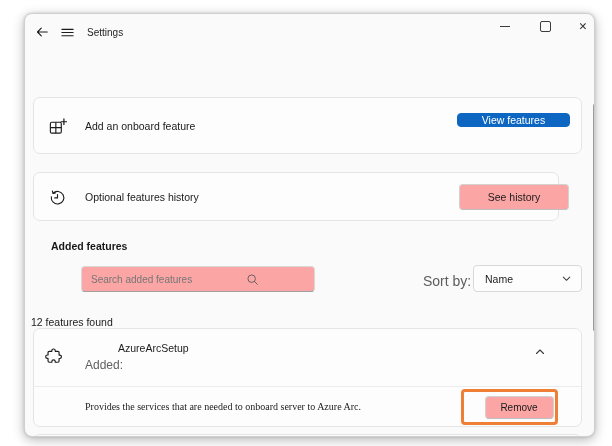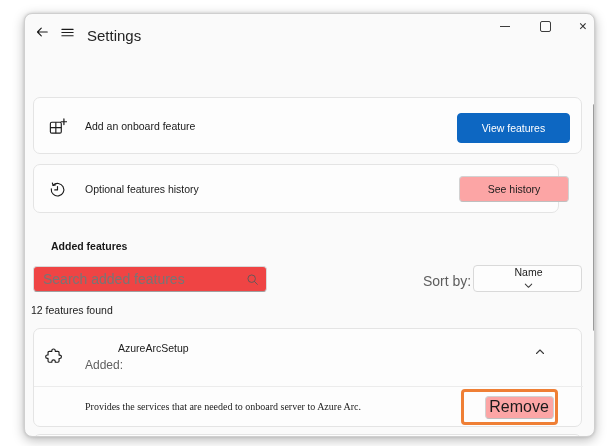--- a/index.html
+++ b/index.html
@@ -6,47 +6,47 @@
   body{width:612px;height:446px;position:relative;overflow:hidden;
        font-family:"Liberation Sans",sans-serif;color:#1b1b1b;}
   .window{position:absolute;left:24px;top:13px;width:571px;height:424px;box-sizing:border-box;
           background:#fafafa;border:1px solid #cfcfcf;border-radius:8px;
           box-shadow:0 3px 12px rgba(0,0,0,.28),0 0 3px rgba(0,0,0,.14);overflow:hidden;}
   .abs{position:absolute;}
   button{font-family:"Liberation Sans",sans-serif;cursor:pointer;}
 
   
   .nav-btn{background:transparent;border:none;padding:0;display:flex;align-items:center;justify-content:center;}
-  .app-title{font-size:15px;color:#242424;}
+  .app-title{font-size:10px;color:#242424;}
   .cap-btn{background:transparent;border:none;width:28px;height:20px;display:flex;align-items:center;justify-content:center;padding:0;}
   .min-glyph{display:block;width:10px;height:0;border-top:1.2px solid #3c3c3c;}
   .max-glyph{display:block;width:9px;height:9px;border:1.2px solid #3c3c3c;border-radius:2px;background:transparent;}
   .close-glyph{font-size:10.5px;color:#333;line-height:1;}
 
   
   .breadcrumb{left:6px;top:40px;display:flex;align-items:center;gap:11px;}
   .crumb{font-size:23px;font-weight:700;letter-spacing:-.2px;color:#191919;}
   .crumb-sep{font-size:15px;color:#5f5f5f;position:relative;top:1px;}
 
   
   .card{box-sizing:border-box;background:#fdfdfd;border:1px solid #e4e4e4;border-radius:7px;}
   .card-label{font-size:10.5px;color:#1b1b1b;}
   .btn{box-sizing:border-box;display:flex;align-items:center;justify-content:center;font-size:10.5px;border-radius:4px;}
   .btn-blue{background:var(--accent,#0d67c2);border:1px solid var(--accent,#0d67c2);color:#fff;}
   .btn-white{background:#fca5a5;border:1px solid #d2d2d2;border-bottom-color:#bfbfbf;color:#1b1b1b;}
 
   .section-h{font-size:10.5px;font-weight:700;color:#181818;margin-left:20px;}
-  .search-box{box-sizing:border-box;background:#ef4444;border:1px solid #d9d9d9;border-bottom-color:#9f9f9f;
-              border-radius:4px;font-size:14px;color:#1b1b1b;padding:0 24px 0 9px;outline:none;}
+  .search-box{box-sizing:border-box;background:#fca5a5;border:1px solid #d9d9d9;border-bottom-color:#9f9f9f;
+              border-radius:4px;font-size:10px;color:#1b1b1b;padding:0 24px 0 9px;outline:none;margin-left:48px;}
   .search-box::placeholder{color:#767676;}
   .sort-label{font-size:14px;color:#5d5d5d;}
   .dropdown{box-sizing:border-box;background:#fdfdfd;border:1px solid #d9d9d9;border-radius:4px;
-            display:flex;align-items:center;justify-content:space-between;padding:0 9px 0 11px;flex-direction:column;}
+            display:flex;align-items:center;justify-content:space-between;padding:0 9px 0 11px;}
   .dropdown .val{font-size:10.5px;color:#1b1b1b;}
-  .count{font-size:10.5px;color:#1b1b1b;}
+  .count{font-size:10.5px;color:#1b1b1b;margin-top:12px;}
 
   .feat-title{font-size:10.5px;color:#1b1b1b;}
   .feat-sub{font-size:12px;color:#5f5f5f;}
   .divider{height:1px;background:#ececec;}
   .feat-desc{font-size:10px;color:#1b1b1b;font-family:Liberation Serif, serif;}
   .annotation{box-sizing:border-box;border:3px solid var(--annotation,#ef7f35);border-radius:4px;
               display:flex;align-items:center;justify-content:center;background:transparent;}
   .chev-btn{background:transparent;border:none;display:flex;align-items:center;justify-content:center;width:24px;height:24px;}
   .scroll-thumb{width:2.5px;background:#9b9b9b;border-radius:2px;}
   .next-card{box-sizing:border-box;background:#fdfdfd;border:1px solid #e4e4e4;border-radius:7px 7px 0 0;}
@@ -79,24 +79,24 @@
   </button>
 
 
   <div class="card abs" style="left:8px;top:83px;width:549px;height:57px;">
     <svg class="abs" style="left:14px;top:19px;" width="19" height="19" viewBox="0 0 20 20">
       <rect x="2.5" y="5.5" width="11.5" height="11.5" rx="1.5" fill="none" stroke="#1b1b1b" stroke-width="1.2"></rect>
       <path d="M8.25 5.5 V17 M2.5 11.25 H14" fill="none" stroke="#1b1b1b" stroke-width="1.2"></path>
       <path d="M16.75 2 V8 M13.75 5 H19.75" fill="none" stroke="#1b1b1b" stroke-width="1.3" stroke-linecap="round"></path>
     </svg>
     <span class="card-label abs" style="left:51px;top:22px;">Add an onboard feature</span>
-    <button class="btn btn-blue abs" style="left:423px;top:15px;width:113px;height:30px;">View features</button>
+    <button class="btn btn-blue abs" style="left:423px;top:15px;width:113px;height:14px;">View features</button>
   </div>
 
-  <div class="card abs" style="left:8px;top:150px;width:526px;height:49px;">
+  <div class="card abs" style="left:8px;top:158px;width:526px;height:49px;">
     <svg class="abs" style="left:14px;top:15px;" width="19" height="19" viewBox="0 0 20 20">
       <path d="M5.3 5.6 A6.6 6.6 0 1 1 3.5 9.3" fill="none" stroke="#1b1b1b" stroke-width="1.2" stroke-linecap="round"></path>
       <path d="M4.6 3.2 L5.35 5.65 L7.8 5.1" fill="none" stroke="#1b1b1b" stroke-width="1.2" stroke-linecap="round" stroke-linejoin="round"></path>
       <path d="M10 6.8 V10.4 H7.1" fill="none" stroke="#1b1b1b" stroke-width="1.2" stroke-linecap="round" stroke-linejoin="round"></path>
     </svg>
     <span class="card-label abs" style="left:51px;top:18px;">Optional features history</span>
     <button class="btn btn-white abs" style="left:425px;top:11px;width:110px;height:26px;">See history</button>
   </div>
 
   <span class="section-h abs" style="left:6px;top:226px;">Added features</span>
@@ -124,21 +124,21 @@
     <span class="feat-title abs" style="left:51px;top:13px;margin-left:33px;">AzureArcSetup</span>
     <span class="feat-sub abs" style="left:51px;top:29px;">Added:</span>
     <button class="chev-btn abs" style="left:494px;top:11px;">
       <svg width="12" height="12" viewBox="0 0 12 12">
         <path d="M2.5 7.5 L6 4 L9.5 7.5" fill="none" stroke="#3b3b3b" stroke-width="1.1" stroke-linecap="round" stroke-linejoin="round"></path>
       </svg>
     </button>
     <div class="divider abs" style="left:0;top:57px;width:549px;"></div>
     <span class="feat-desc abs" style="left:51px;top:72px;">Provides the services that are needed to onboard server to Azure Arc.</span>
     <div class="annotation abs" style="left:427px;top:60px;width:97px;height:36px;">
-      <button class="btn btn-white" style="width:69px;height:23px;font-size:16px;margin-left:19px;">Remove</button>
+      <button class="btn btn-white" style="width:69px;height:23px;font-size:10px;margin-left:19px;">Remove</button>
     </div>
   </div>
 
   <div class="next-card abs" style="left:8px;top:420px;width:549px;height:12px;"></div>
 
   <div class="scroll-thumb abs" style="left:568px;top:90px;height:227px;"></div>
 
 </div>
 
 </body></html>

